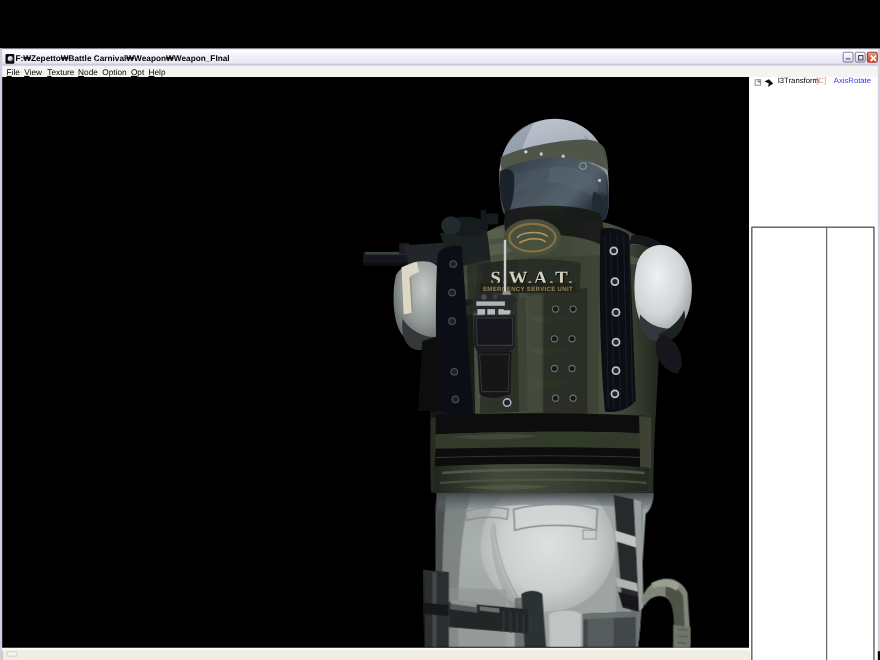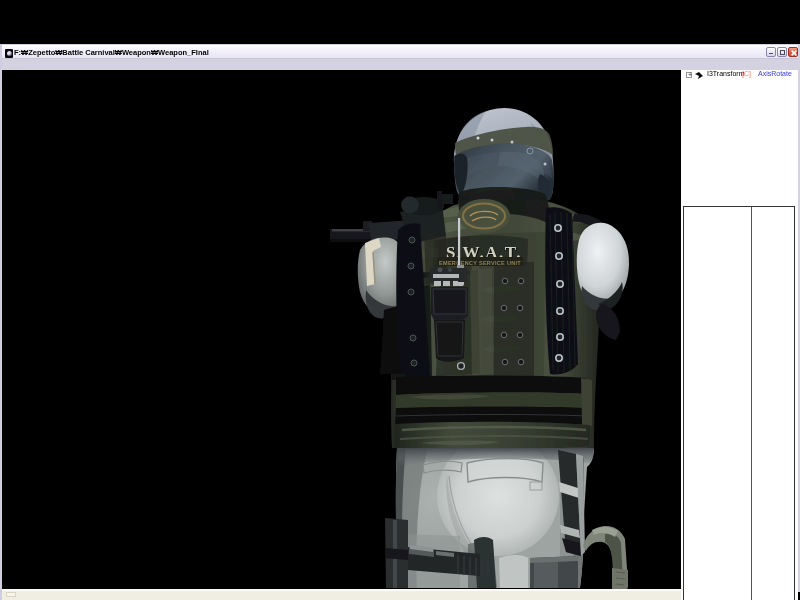--- a/index.html
+++ b/index.html
@@ -79,20 +79,29 @@
         <i></i>
       </div>
     <div class="wbtn" id="bmax">
         <i></i>
       </div>
     <div class="wbtn" id="bclose">
         <svg width="8" height="8" viewBox="0 0 8 8" style="position:absolute;left:0.5px;top:0.5px">
           <path d="M1.6,1.6 L6.4,6.4 M6.4,1.6 L1.6,6.4" stroke="#ffffff" stroke-width="1.6"></path>
         </svg>
       </div>
+  </div>
+  <div id="menubar">
+    <span style="left:4px"><u>F</u>ile</span>
+    <span style="left:20px"><u>V</u>iew</span>
+    <span style="left:41px"><u>T</u>exture</span>
+    <span style="left:69px"><u>N</u>ode</span>
+    <span style="left:91px">Option</span>
+    <span style="left:117px"><u>O</u>pt</span>
+    <span style="left:133px"><u>H</u>elp</span>
   </div>
   <div id="viewport">
     <svg width="679" height="519" viewBox="2 26 679 519">
       <defs>
         <radialGradient id="armR" cx="40%" cy="35%" r="78%">
           <stop offset="0%" stop-color="#eff1f3"></stop>
           <stop offset="55%" stop-color="#cfd4d6"></stop>
           <stop offset="100%" stop-color="#878d90"></stop>
         </radialGradient>
         <radialGradient id="armL" cx="58%" cy="32%" r="85%">

